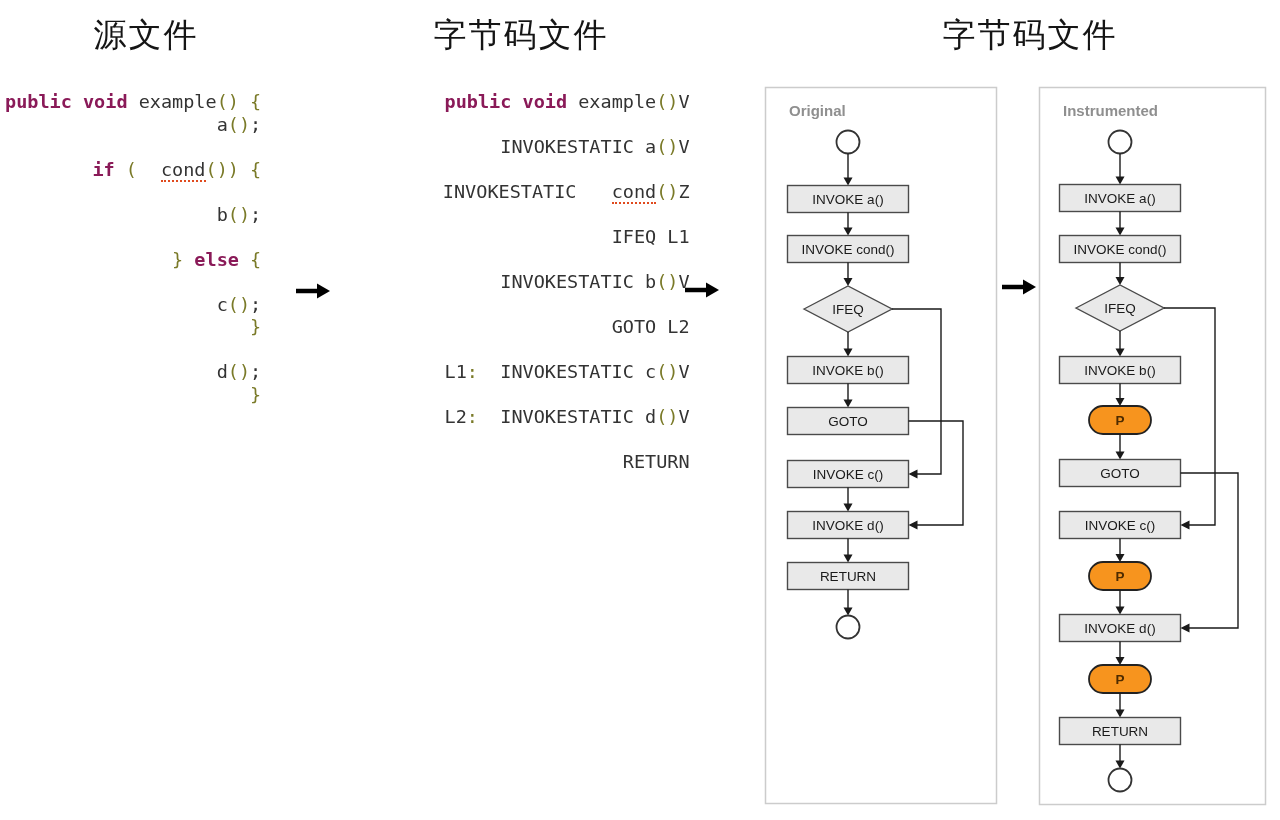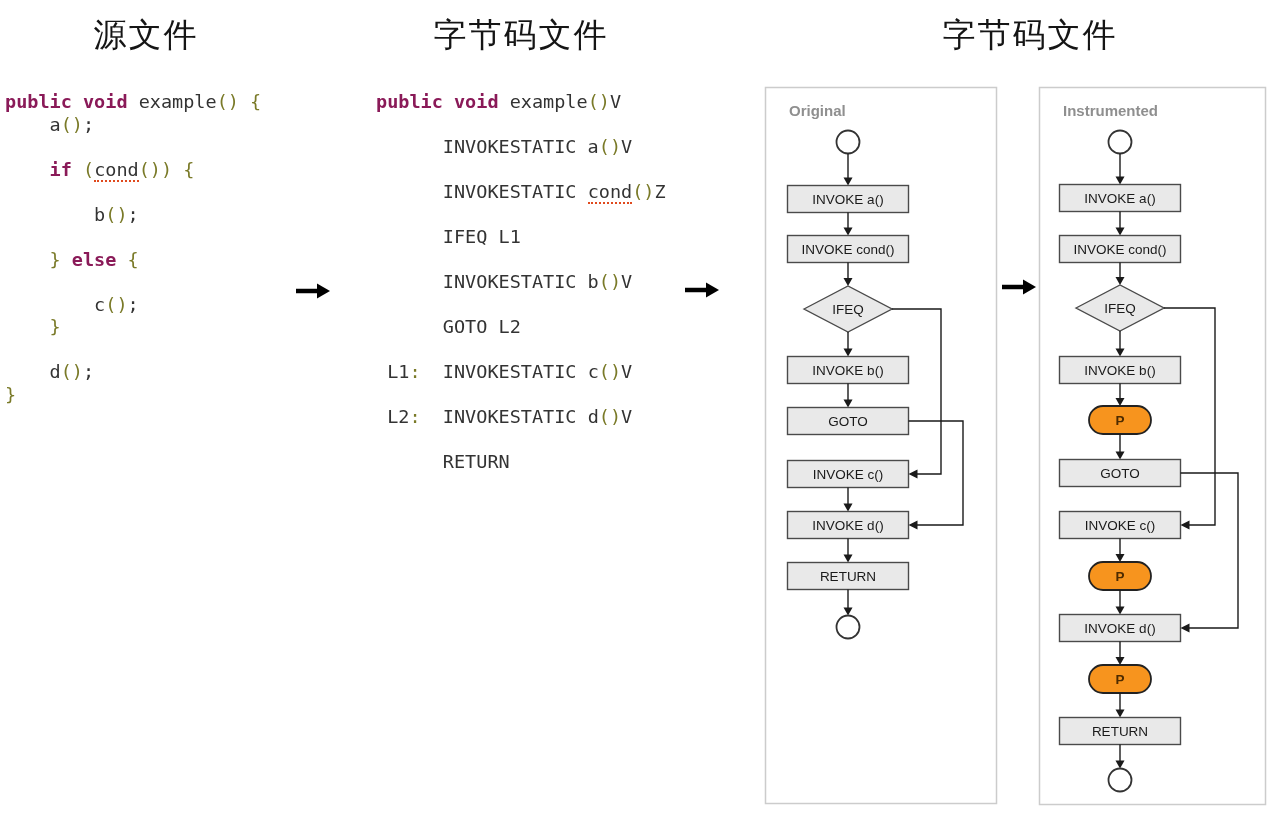--- a/index.html
+++ b/index.html
@@ -21,23 +21,23 @@
     white-space:nowrap;
   }
   .codeblock {
     position:absolute;
     font-family:"DejaVu Sans Mono","Liberation Mono",monospace;
     font-size:18.5px;
     line-height:22.5px;
     color:#333333;
     white-space:pre;
   }
-  .code-line { height:22.5px; white-space:pre; }
+  .code-line { height:22.5px; white-space:pre;text-align:right; }
   .seg-kw { font-weight:bold; }
-  .seg-err { border-bottom:2px dotted; padding-bottom:0px; }
+  .seg-err { border-bottom:2px dotted; padding-bottom:0px;margin-left:24px; }
   #diagram-svg { position:absolute; left:0; top:0; }
   .panel { fill:#ffffff; stroke:#cccccc; stroke-width:1.5; }
   .panel-label { font-size:15px; font-weight:bold; fill:#8f8f8f; }
   .flow-box { fill:#e9e9e9; stroke:#4a4a4a; stroke-width:1.4; }
   .flow-diamond { fill:#e9e9e9; stroke:#4a4a4a; stroke-width:1.4; }
   .flow-circle { fill:#ffffff; stroke:#333333; stroke-width:1.8; }
   .flow-probe { stroke:#222222; stroke-width:1.8; }
   .flow-label { font-size:13.5px; fill:#1a1a1a; text-anchor:middle; }
   .probe-label { font-size:13.5px; font-weight:bold; fill:#4d2b00; text-anchor:middle; }
   .flow-line { stroke:#1a1a1a; stroke-width:1.4; fill:none; }

